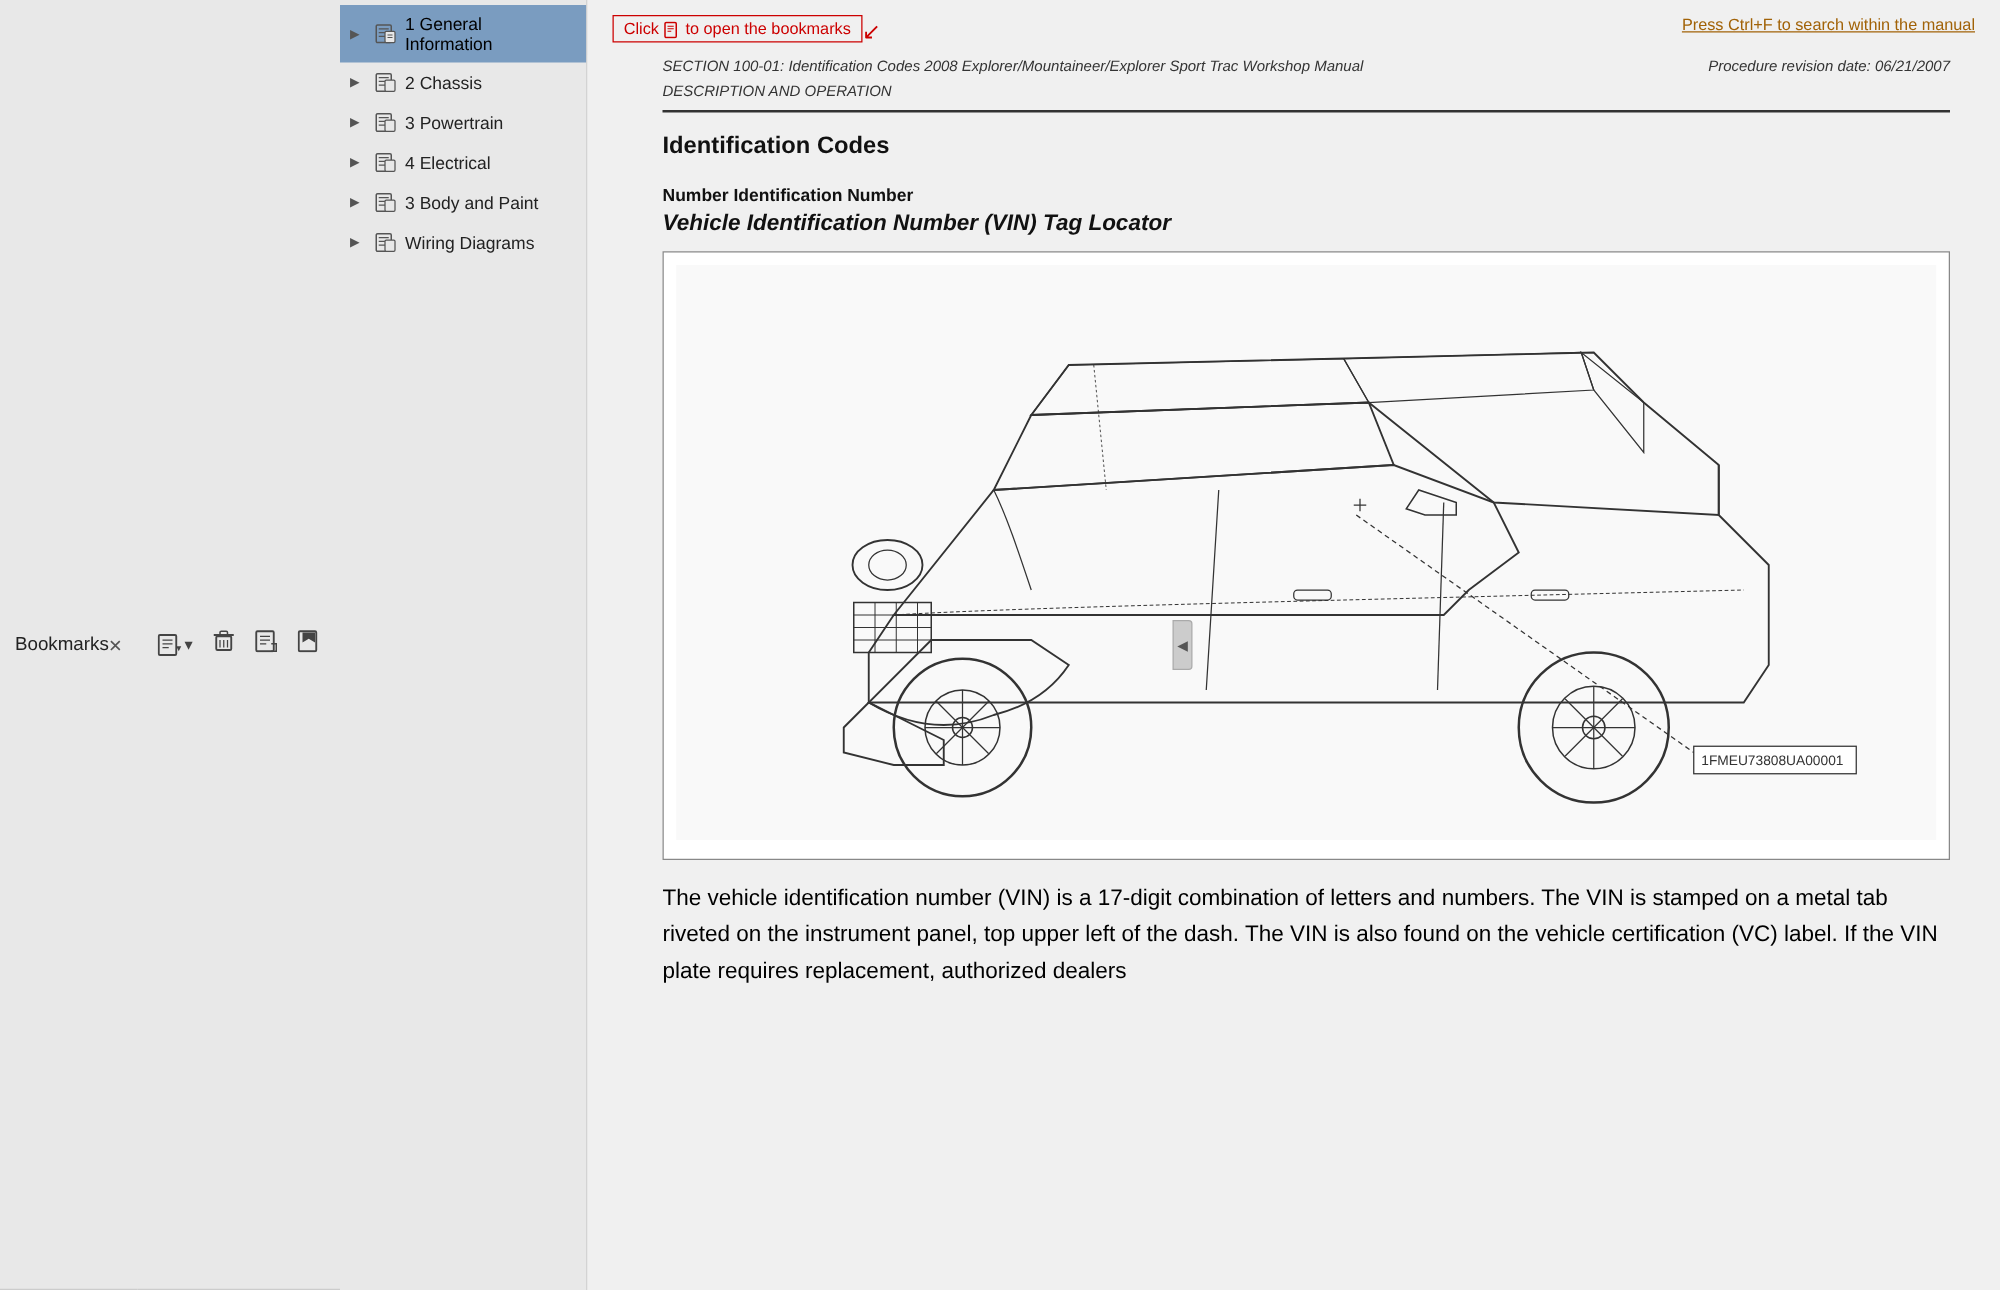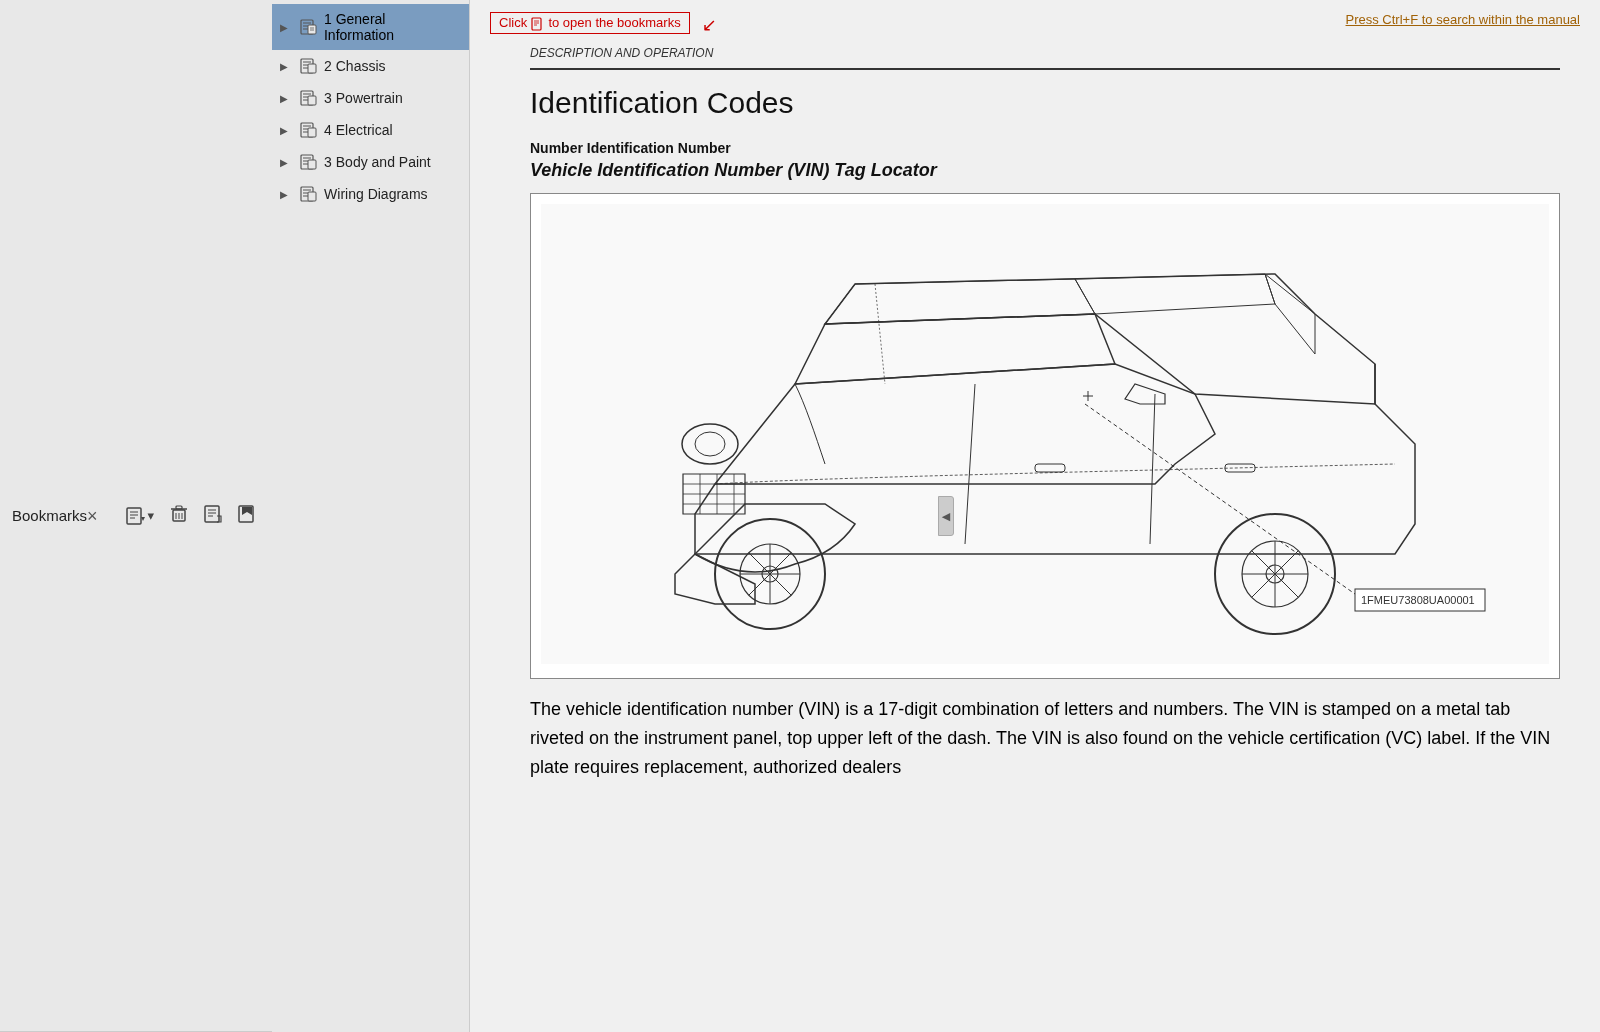--- a/index.html
+++ b/index.html
@@ -146,21 +146,21 @@
       display: flex;
       align-items: flex-start;
       padding: 12px 20px 8px 20px;
       gap: 20px;
       justify-content: space-between;
     }
 
     .hint-left {
       display: flex;
       align-items: flex-start;
-      gap: 12px;
+      gap: 0;
     }
 
     .hint-box {
       border: 1px solid #cc0000;
       padding: 2px 8px;
       font-size: 13px;
       color: #cc0000;
       white-space: nowrap;
     }
 
@@ -192,22 +192,22 @@
       line-height: 1.5;
     }
 
     .section-divider {
       border: none;
       border-top: 2px solid #333;
       margin: 6px 0 16px 0;
     }
 
     .page-title {
-      font-size: 30px;
-      font-weight: normal;
+      font-size: 19px;
+      font-weight: bold;
       color: #111;
       margin-bottom: 20px;
     }
 
     .subsection-title {
       font-size: 14px;
       font-weight: bold;
       color: #111;
       margin-bottom: 4px;
     }
@@ -410,20 +410,21 @@
         <span> to open the bookmarks</span>
       </div>
       <span class="hint-arrow">↙</span>
     </div>
     <div class="hint-right">Press Ctrl+F to search within the manual</div>
   </div>
 
   <div id="content-area">
 
     <div>
+      <div class="section-meta"><span>SECTION 100-01: Identification Codes  2008 Explorer/Mountaineer/Explorer Sport Trac Workshop Manual</span><span style="float:right;font-style:italic;">Procedure revision date: 06/21/2007</span></div>
       <div class="section-meta">DESCRIPTION AND OPERATION</div>
     </div>
 
     <hr class="section-divider">
 
     <h1 class="page-title">Identification Codes</h1>
 
     <p class="subsection-title">Number Identification Number</p>
 
     <h2 class="subsection-h2">Vehicle Identification Number (VIN) Tag Locator</h2>

